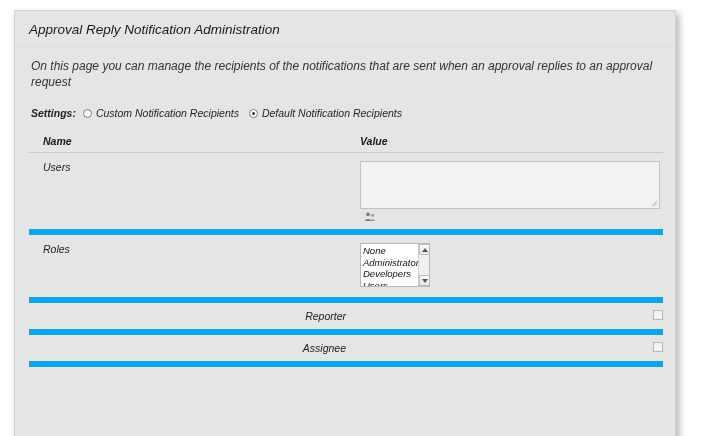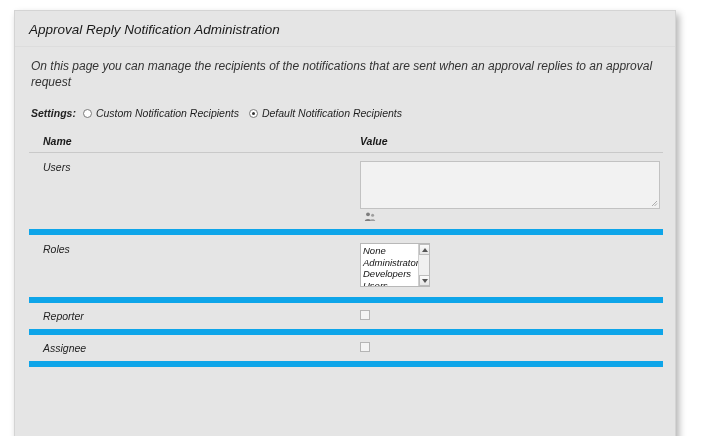--- a/index.html
+++ b/index.html
@@ -212,21 +212,21 @@
 
   .checkbox {
     width: 10px;
     height: 10px;
     border: 1px solid #b5b5b5;
     background: #f4f4f4;
     display: inline-block;
     box-sizing: border-box;
   }
 
-  tr.check-row td { padding-top: 7px; padding-bottom: 7px; }
+  tr.check-row td { padding-top: 7px; padding-bottom: 7px; text-align: right; }
 </style>
 </head>
 <body>
 
 <div class="page">
 
   <div class="page-title">Approval Reply Notification Administration</div>
 
   <div class="description">On this page you can manage the recipients of the notifications that are sent when an approval replies to an approval request</div>
 

